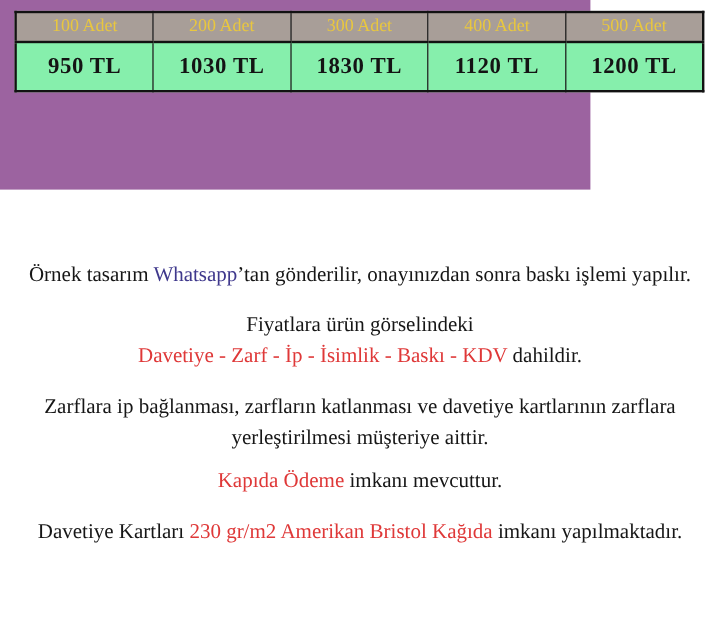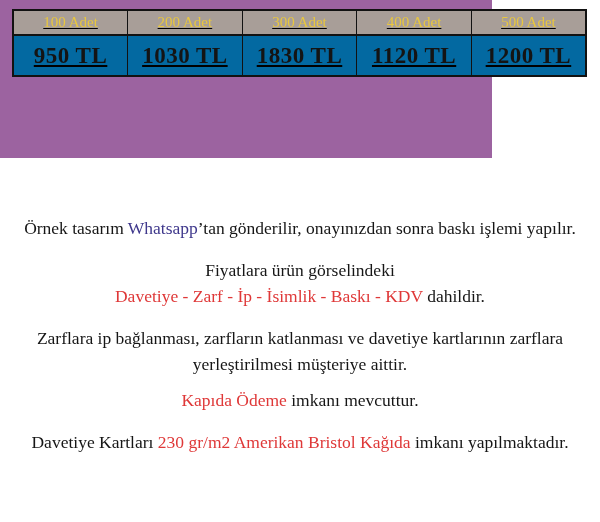--- a/index.html
+++ b/index.html
@@ -7,21 +7,20 @@
     width: 600px; height: 522px;
     background: #ffffff;
     font-family: "Liberation Serif", "DejaVu Serif", serif;
     overflow: hidden;
   }
   .band {
     box-sizing: border-box;
     width: 492px; height: 158px;
     padding: 9px 13px 8px 12px;
     background: #9c63a0;
-    text-decoration: underline;
   }
   table.price-table {
     border-collapse: collapse;
     table-layout: fixed;
     width: 575px;
     border: 2px solid #121212;
     background: #ffffff;
   }
   table.price-table + table.price-table { margin-top: 11px; }
   table.price-table td {
@@ -31,24 +30,24 @@
     padding: 0;
   }
   tr.hdr td {
     background: #a89e98;
     color: #e9c73e;
     font-size: 15px;
     height: 23px;
     border-bottom: 2px solid #121212;
   }
   tr.prc td {
-    background: #0369a1;
+    background: #86efac;
     color: #141414;
     font-weight: bold;
-    font-size: 23px;
+    font-size: 19px;
     height: 39px;
     letter-spacing: 0.5px;
   }
   .notes {
     box-sizing: border-box;
     padding: 57px 18px 0;
     text-align: center;
     color: #161616;
     font-size: 17.5px;
     line-height: 26px;

